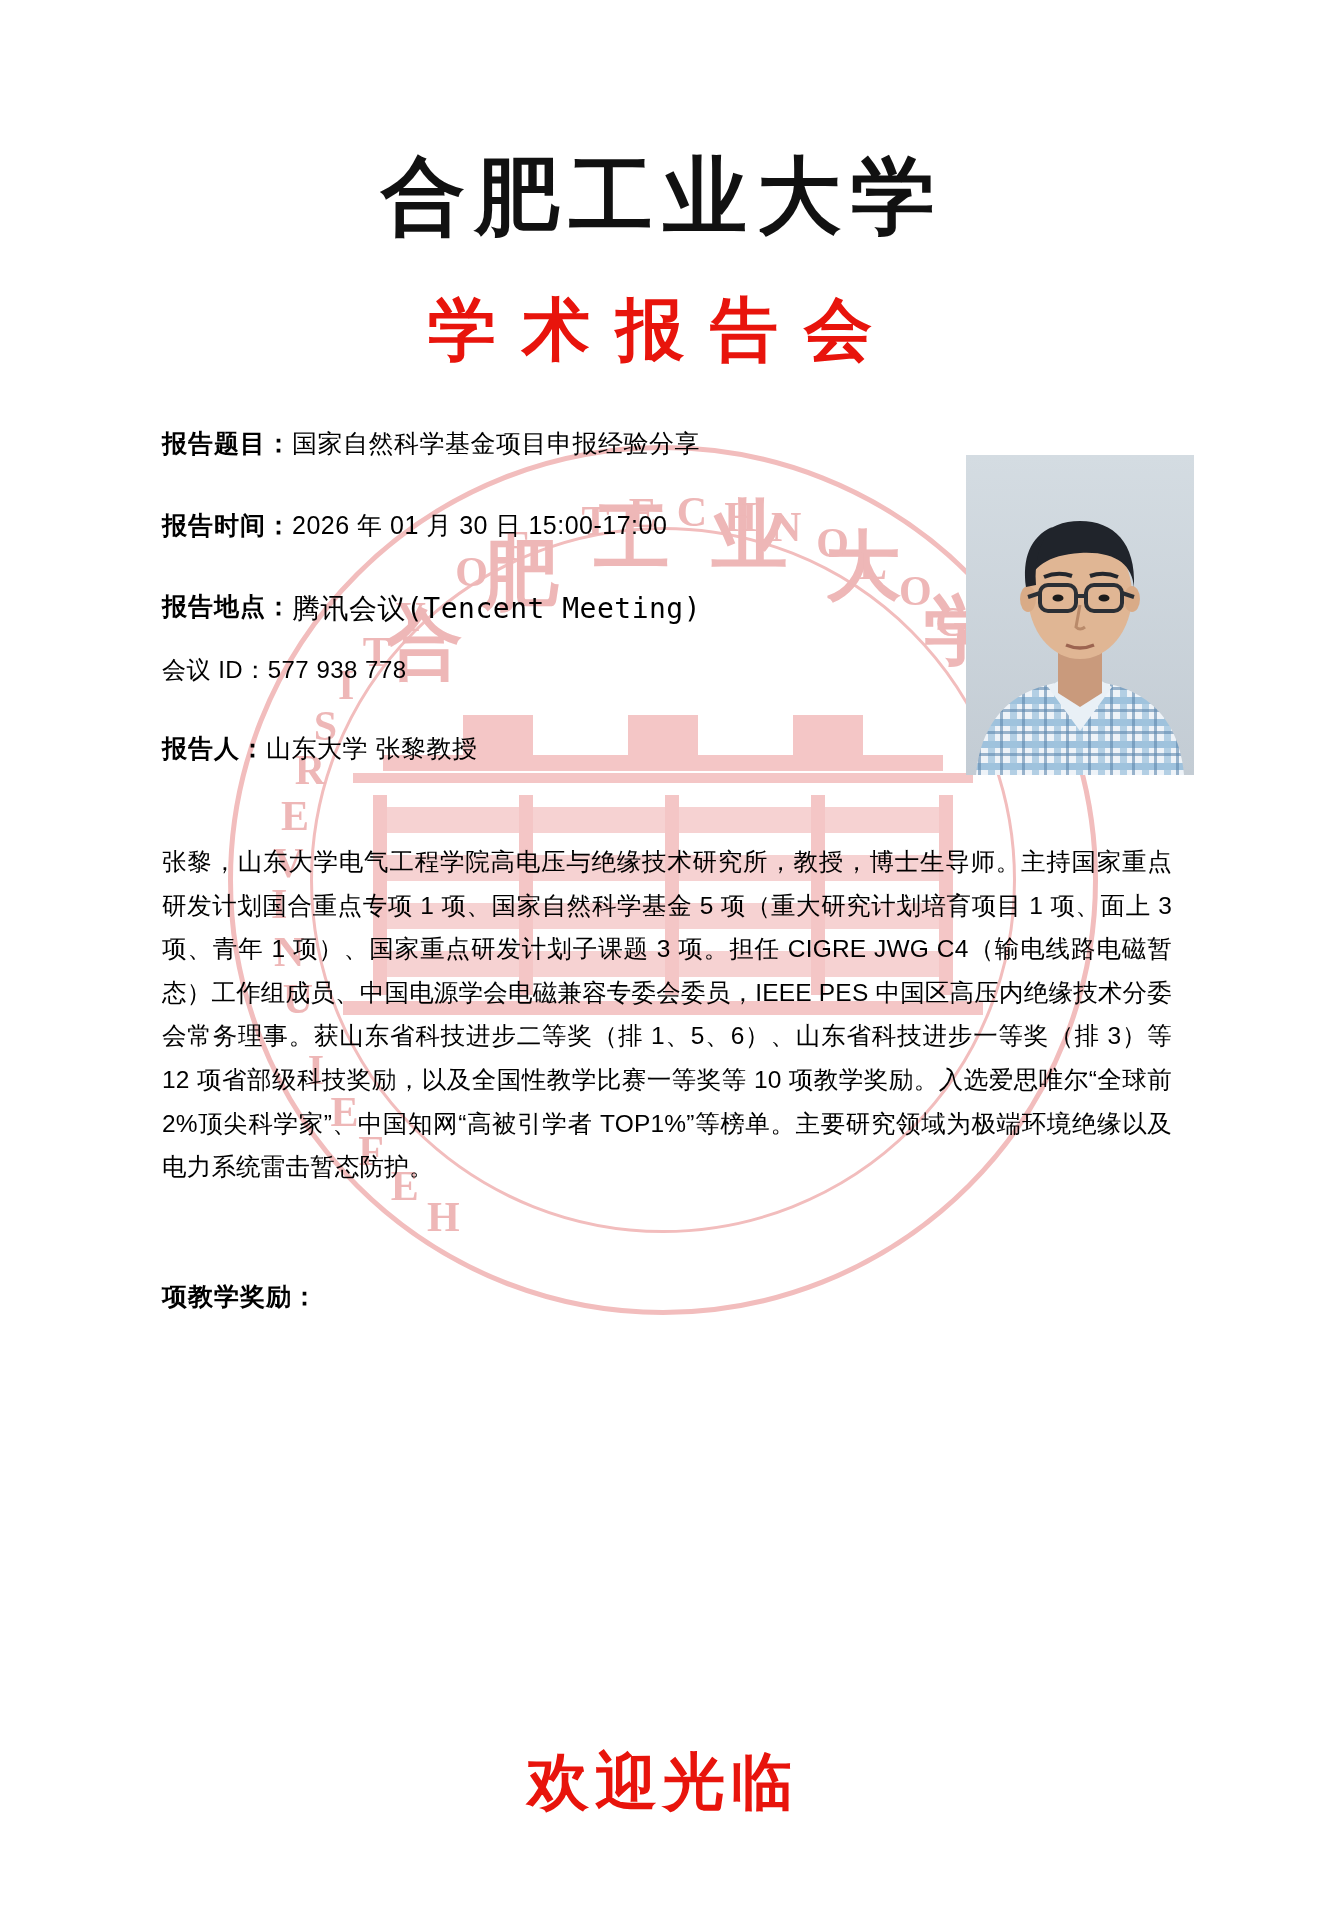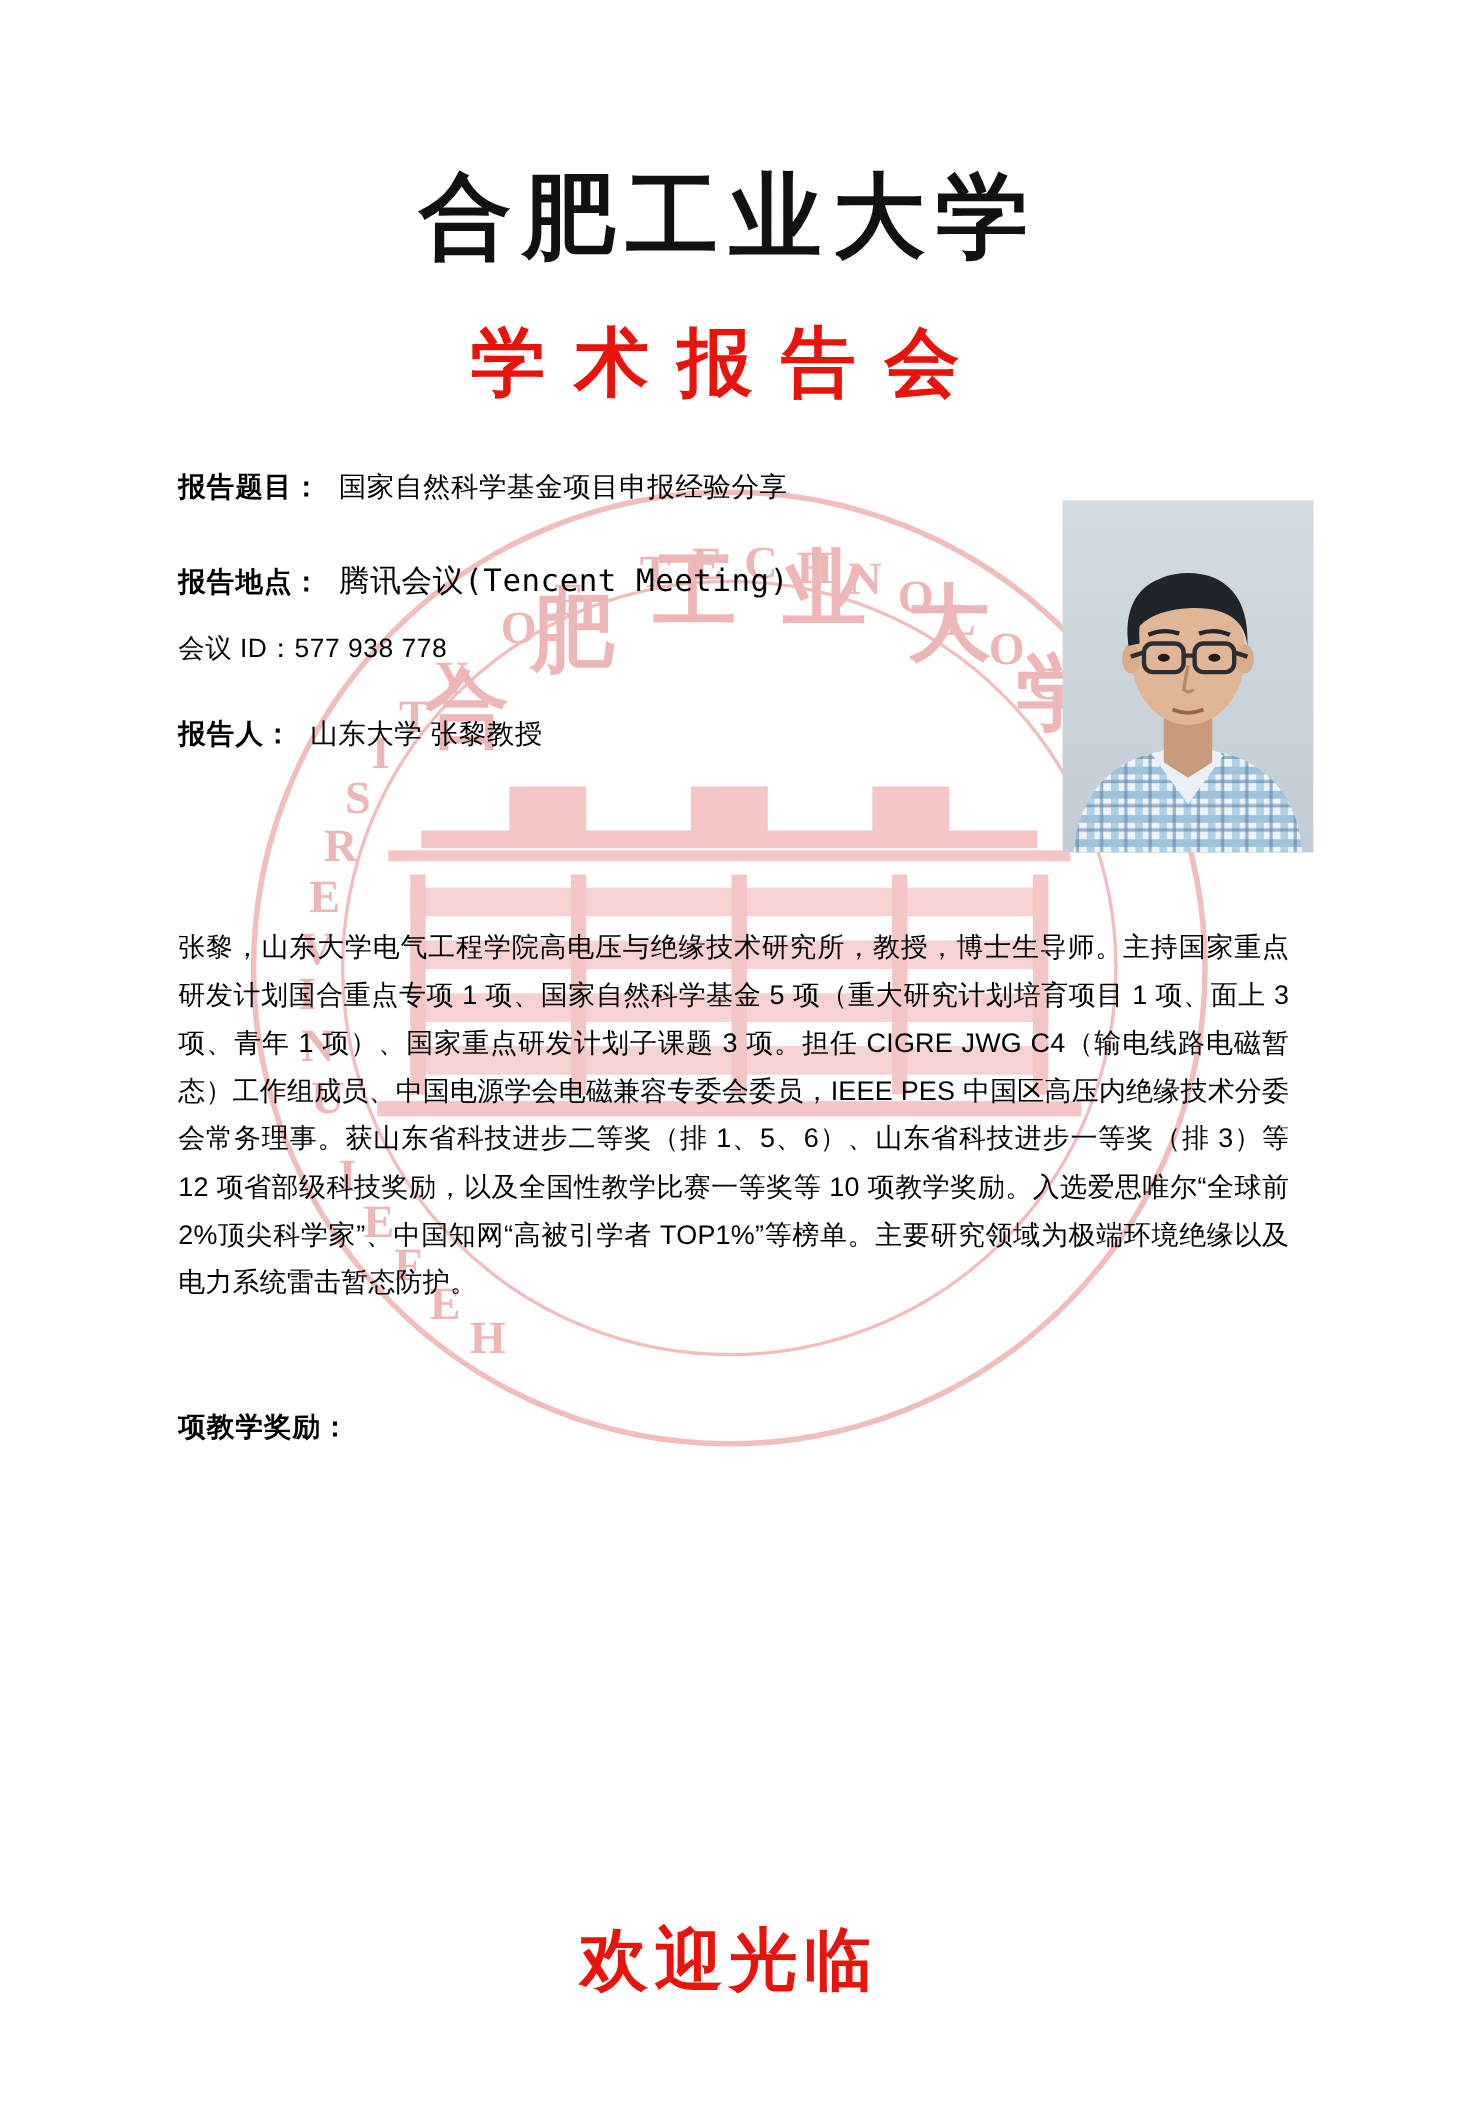--- a/index.html
+++ b/index.html
@@ -100,25 +100,24 @@
   }
 
   .fields {
     position: absolute;
     left: 162px;
     top: 425px;
     width: 1010px;
   }
   .field-row {
     display: flex;
-    align-items: flex-end;
+    align-items: flex-start;
     margin-bottom: 44px;
     font-size: 25px;
     line-height: 1.5;
-    gap: 16px;
   }
   .field-label {
     font-weight: bold;
     white-space: nowrap;
     letter-spacing: 1px;
   }
   .field-value {
     letter-spacing: 0.5px;
   }
   .field-value.mono {
@@ -255,20 +254,24 @@
 
   <div class="title-main">学术报告会</div>
 
   <div class="fields">
 
     <div class="field-row">
       <span class="field-label">报告题目：</span>
       <span class="field-value">国家自然科学基金项目申报经验分享</span>
     </div>
 
+    <div class="field-row">
+      <span class="field-label">报告时间：</span>
+      <span class="field-value">2026 年 01 月 30 日 15:00-17:00</span>
+    </div>
 
     <div class="field-row" style="margin-bottom:24px;">
       <span class="field-label">报告地点：</span>
       <span class="field-value mono">腾讯会议(Tencent Meeting)</span>
     </div>
 
     <div class="field-sub" style="margin-top:6px;">会议 ID：577 938 778</div>
 
     <div class="field-row">
       <span class="field-label">报告人：</span>

